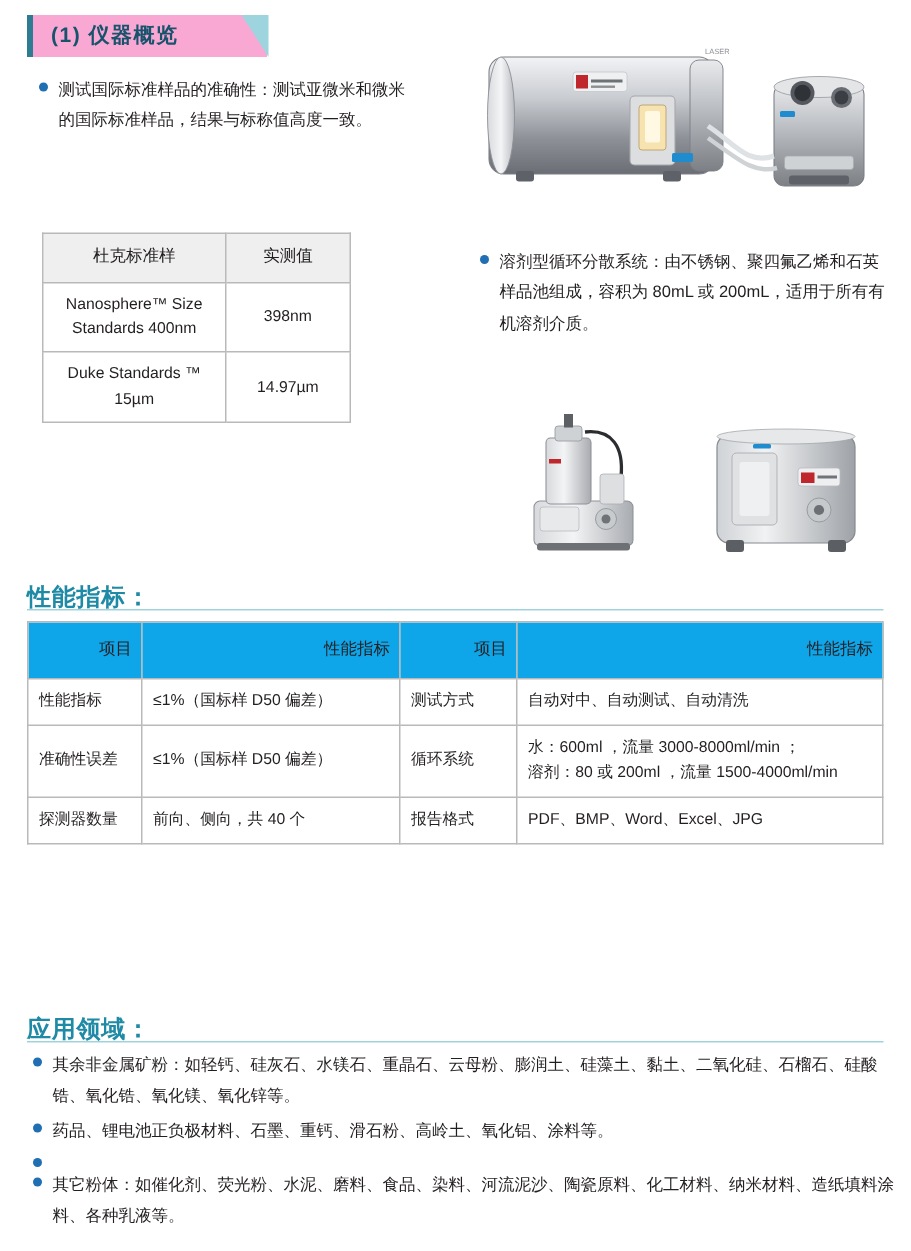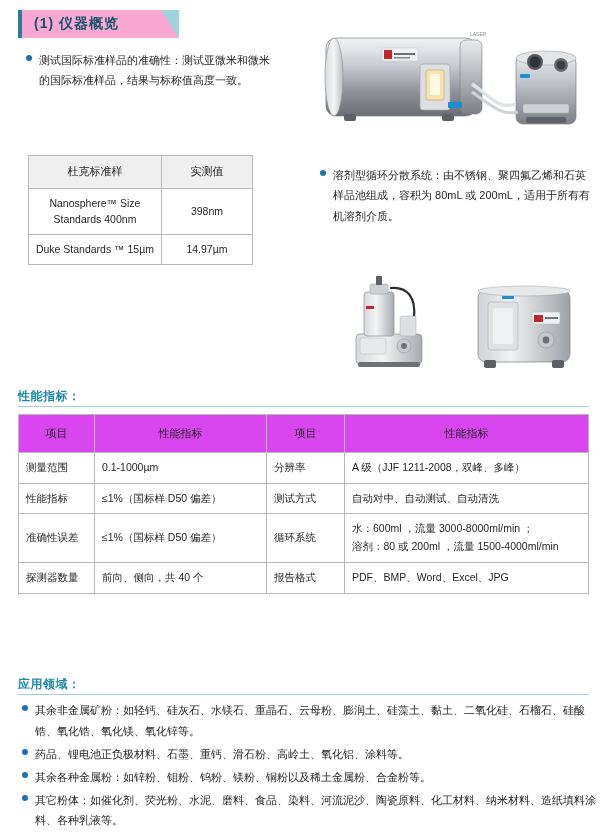--- a/index.html
+++ b/index.html
@@ -42,41 +42,41 @@
     background:#1f6fb2; margin-top:5px; margin-right:7px;
   }
   .btext { line-height:1.85; color:#231f20; }
 
   .b1 { position:absolute; left:26px; top:50px; width:250px; font-size:11px; }
   .b2 { position:absolute; left:320px; top:165px; width:270px; font-size:11px; }
 
   
   .tbl-small {
     position:absolute; left:28px; top:155px;
-    width:225px; border-collapse:collapse;
+    width:206px; border-collapse:collapse;
   }
   .tbl-small td, .tbl-small th {
     border:1px solid #b9b9b9; font-weight:normal;
     text-align:center; font-size:10.5px; color:#231f20;
     padding:6px 4px; line-height:1.6;
   }
   .tbl-small thead td { background:#efefef; font-size:11px; padding:7px 4px; }
   .tbl-small .c1 { width:145px; }
   .tbl-small .c2 { width:100px; }
 
   
   .img-main {
     position:absolute; left:320px; top:18px; width:268px; height:128px;
   }
   .img-a { position:absolute; left:330px; top:272px; width:118px; height:100px; }
   .img-b { position:absolute; left:462px; top:282px; width:126px; height:90px; }
 
   
   .sec-title {
-    position:absolute; font-size:12px; font-weight:bold; color:#1f8aa6;
+    position:absolute; font-size:16px; font-weight:bold; color:#1f8aa6;
     letter-spacing:0.5px;
   }
   .sec-title.perf { left:18px; top:388px; }
   .sec-title.apply { left:18px; top:676px; color:#1f8aa6; }
   .hrule {
     position:absolute; left:18px; width:571px; height:1px; background:#9fd3db;
   }
   .hrule.perf { top:406px; }
   .hrule.apply { top:694px; }
 
@@ -85,21 +85,21 @@
     position:absolute; left:18px; top:414px;
     width:571px; border-collapse:collapse;
     font-size:10.5px;
   }
   .tbl-perf td {
     border:1px solid #b9b9b9;
     padding:6px 7px; line-height:1.7; vertical-align:middle;
     color:#231f20;
   }
   .tbl-perf thead td {
-    background:#d946ef; text-align:center; font-size:11px; padding:9px 6px;
+    background:#0ea5e9; text-align:right; font-size:11px; padding:9px 6px;
   }
   .tbl-perf .w1 { width:76px; }
   .tbl-perf .w2 { width:172px; }
   .tbl-perf .w3 { width:78px; }
   .tbl-perf .w4 { width:auto; }
 
   
   .apply-list { position:absolute; left:22px; top:700px; width:575px; }
   .apply-list .bullet-row { margin-bottom:2px; }
   .apply-list .btext { font-size:11px; line-height:1.9; }
@@ -253,26 +253,20 @@
     <thead>
       <tr>
         <td class="w1">项目</td>
         <td class="w2">性能指标</td>
         <td class="w3">项目</td>
         <td class="w4">性能指标</td>
       </tr>
     </thead>
     <tbody>
       <tr>
-        <td>测量范围</td>
-        <td>0.1-1000µm</td>
-        <td>分辨率</td>
-        <td>A 级（JJF 1211-2008，双峰、多峰）</td>
-      </tr>
-      <tr>
         <td>性能指标</td>
         <td>≤1%（国标样 D50 偏差）</td>
         <td>测试方式</td>
         <td>自动对中、自动测试、自动清洗</td>
       </tr>
       <tr>
         <td>准确性误差</td>
         <td>≤1%（国标样 D50 偏差）</td>
         <td>循环系统</td>
         <td style="white-space:pre-line;">水：600ml ，流量 3000-8000ml/min ；
@@ -294,21 +288,20 @@
     <div class="bullet-row">
       <span class="bdot"></span>
       <span class="btext">其余非金属矿粉：如轻钙、硅灰石、水镁石、重晶石、云母粉、膨润土、硅藻土、黏土、二氧化硅、石榴石、硅酸锆、氧化锆、氧化镁、氧化锌等。</span>
     </div>
     <div class="bullet-row">
       <span class="bdot"></span>
       <span class="btext">药品、锂电池正负极材料、石墨、重钙、滑石粉、高岭土、氧化铝、涂料等。</span>
     </div>
     <div class="bullet-row">
       <span class="bdot"></span>
-      <span class="btext">其余各种金属粉：如锌粉、钼粉、钨粉、镁粉、铜粉以及稀土金属粉、合金粉等。</span>
     </div>
     <div class="bullet-row">
       <span class="bdot"></span>
       <span class="btext">其它粉体：如催化剂、荧光粉、水泥、磨料、食品、染料、河流泥沙、陶瓷原料、化工材料、纳米材料、造纸填料涂料、各种乳液等。</span>
     </div>
   </div>
 
 </div>
 
 </body></html>

